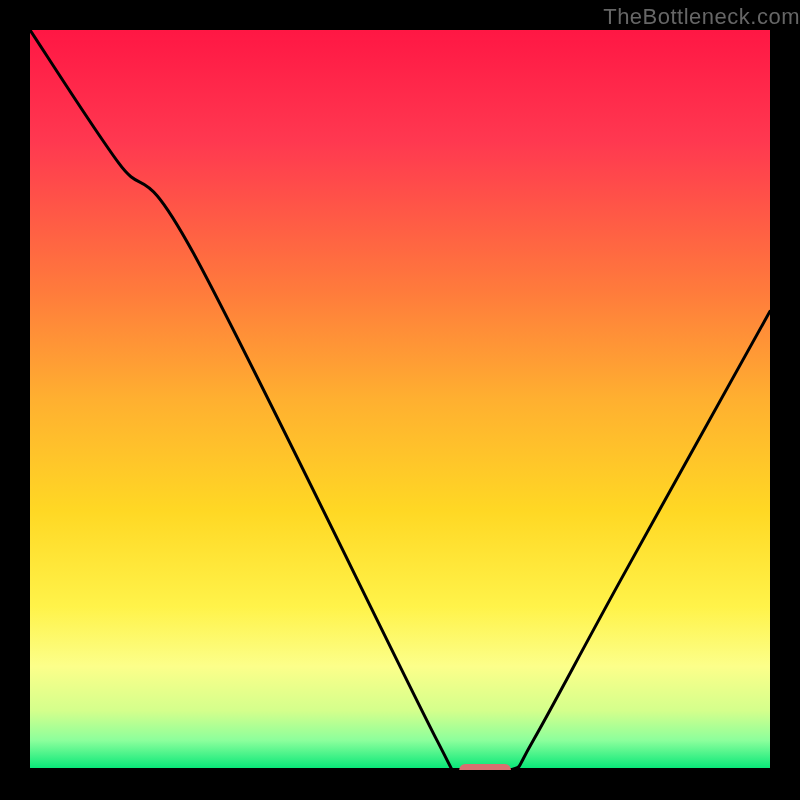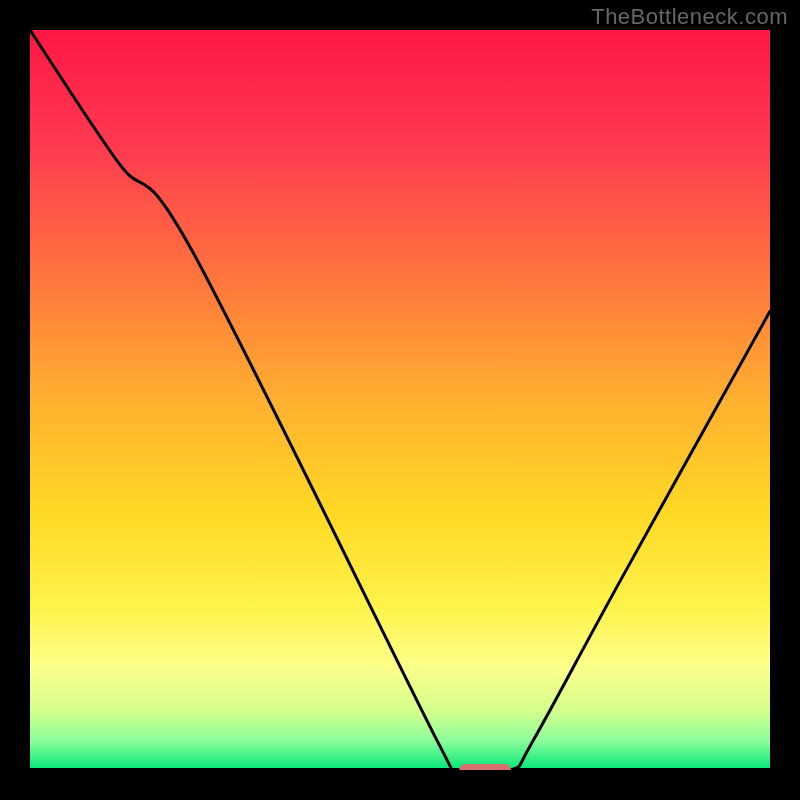--- a/index.html
+++ b/index.html
@@ -8,21 +8,21 @@
     width: 800px;
     height: 800px;
     background: #000;
     position: relative;
     font-family: Arial, sans-serif;
     overflow: hidden;
   }
   .watermark {
     position: absolute;
     top: 4px;
-    right: 12px;
+    right: 0;
     color: #666;
     font-size: 22px;
     font-weight: 500;
     z-index: 10;
     letter-spacing: 0.5px;
   }
   .plot-area {
     position: absolute;
     top: 30px;
     left: 30px;

